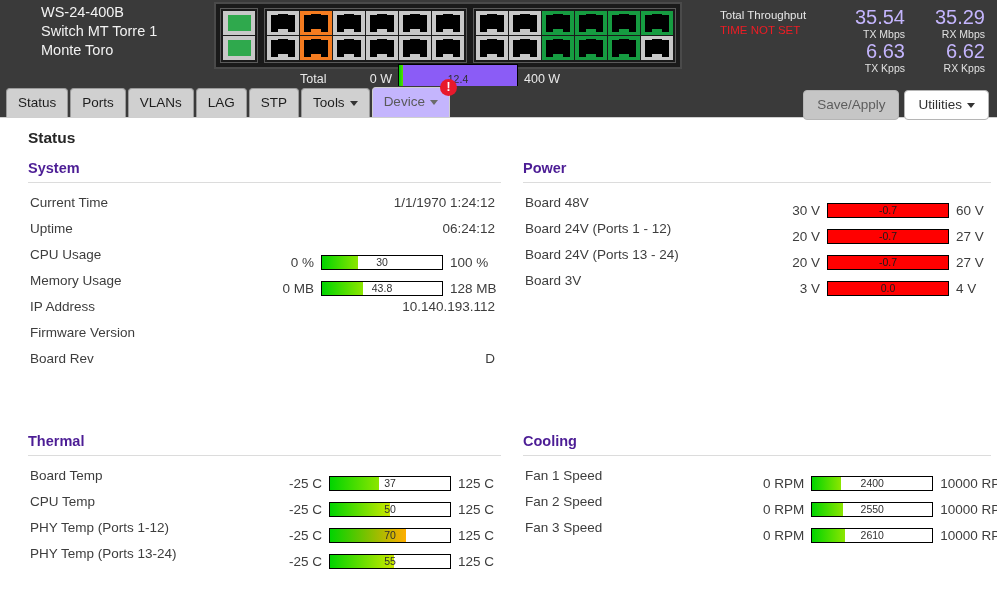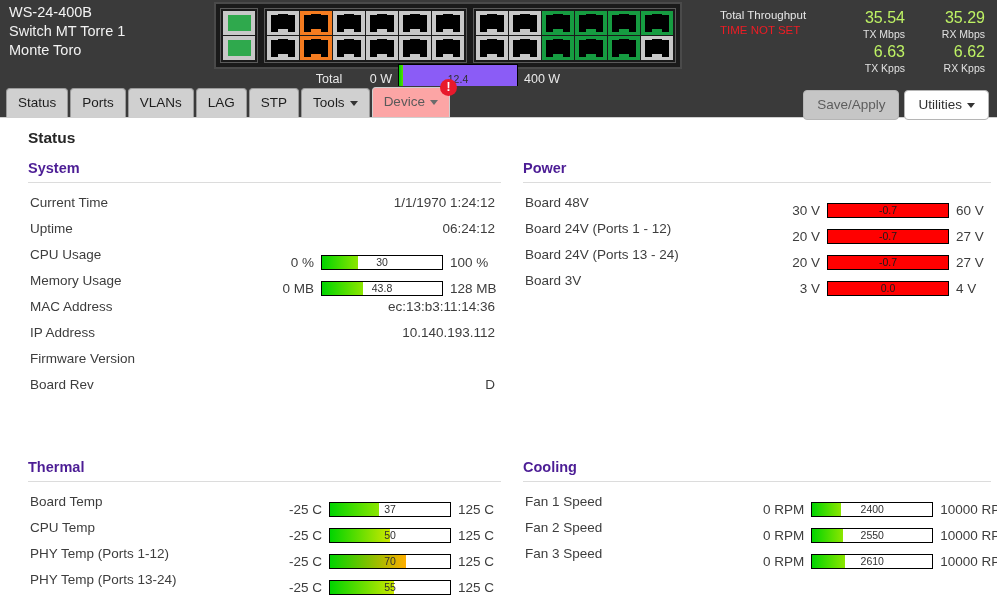--- a/index.html
+++ b/index.html
@@ -16,21 +16,21 @@
     width: 997px; height: 86px;
     background: #3a3a3a;
     color: #ffffff;
   }
   .dev-title {
     position: absolute; left: 9px; top: 3px;
     line-height: 19px;
     font-size: 14.5px;
     color: #f2f2f2;
   }
-  .dev-title div { white-space: nowrap; }
+  .dev-title div { white-space: nowrap; margin-left: 32px; }
 
   
   .panel {
     position: absolute; left: 214px; top: 2px;
     background: #1a1a1a;
     border: 2px solid #4a4a4a;
     padding: 4px;
     display: flex;
     gap: 6px;
   }
@@ -84,34 +84,34 @@
   }
   .tput .lbl-total {
     position: absolute; left: 30px; top: 4px;
     color: #e8e8e8; font-size: 11.5px;
   }
   .tput .lbl-time {
     position: absolute; left: 30px; top: 19px;
     color: #ee1c24; font-size: 11.5px;
   }
   .tstat { position: absolute; text-align: right; }
-  .tstat .big { font-size: 16px; line-height: 21px; color: #bef264; }
+  .tstat .big { font-size: 20px; line-height: 21px; color: #c4b5fd; }
   .tstat .sml { font-size: 10.5px; line-height: 12px; color: #e0e0e0; }
   .tx-m { left: 150px; top: 2px; width: 65px; }
   .rx-m { left: 225px; top: 2px; width: 70px; }
   .tx-k { left: 150px; top: 36px; width: 65px; }
   .rx-k { left: 225px; top: 36px; width: 70px; }
 
   
   .totalpwr {
     position: absolute; left: 300px; top: 64px;
     display: flex; align-items: center;
     font-size: 12.5px; color: #e9e9e9;
   }
-  .totalpwr .tp-lbl { width: 58px; text-align: center; }
+  .totalpwr .tp-lbl { width: 58px; text-align: left; }
   .totalpwr .tp-min { width: 40px; text-align: right; padding-right: 6px; }
   .totalpwr .tp-max { width: 50px; text-align: left; padding-left: 6px; }
   .tpbar {
     position: relative;
     width: 120px; height: 29px;
     background: #8b5cf6;
     border: 1px solid #000000;
   }
   .tpbar .fill {
     position: absolute; left: 0; top: 0; bottom: 0;
@@ -139,21 +139,21 @@
     color: #1d1d1d;
     border: 1px solid #9a9a9a;
     border-bottom: none;
     border-radius: 4px 4px 0 0;
     padding: 6px 11px 6px 11px;
     font-size: 13.5px;
     line-height: 16px;
     white-space: nowrap;
   }
   .tab.active {
-    background: #fca5a5;
+    background: #c4b5fd;
     color: #5a5a5a;
     border-color: #cfcfcf;
     padding-bottom: 7px;
   }
   .tab .caret {
     display: inline-block;
     margin-left: 5px;
     border-left: 4px solid transparent;
     border-right: 4px solid transparent;
     border-top: 5px solid #333333;
@@ -481,24 +481,20 @@
             <span class="gauge">
               <span class="gmin">0 MB</span>
               <span class="gbar">
                 <span class="gfill green" style="width: 34%;"></span>
                 <span class="gval">43.8</span>
               </span>
               <span class="gmax" style="width: 60px;">128 MB</span>
             </span>
           </div>
           <div class="row">
-            <span class="rlabel">MAC Address</span>
-            <span class="rvalue">ec:13:b3:11:14:36</span>
-          </div>
-          <div class="row">
             <span class="rlabel">IP Address</span>
             <span class="rvalue">10.140.193.112</span>
           </div>
           <div class="row">
             <span class="rlabel">Firmware Version</span>
           </div>
           <div class="row">
             <span class="rlabel">Board Rev</span>
             <span class="rvalue">D</span>
           </div>

